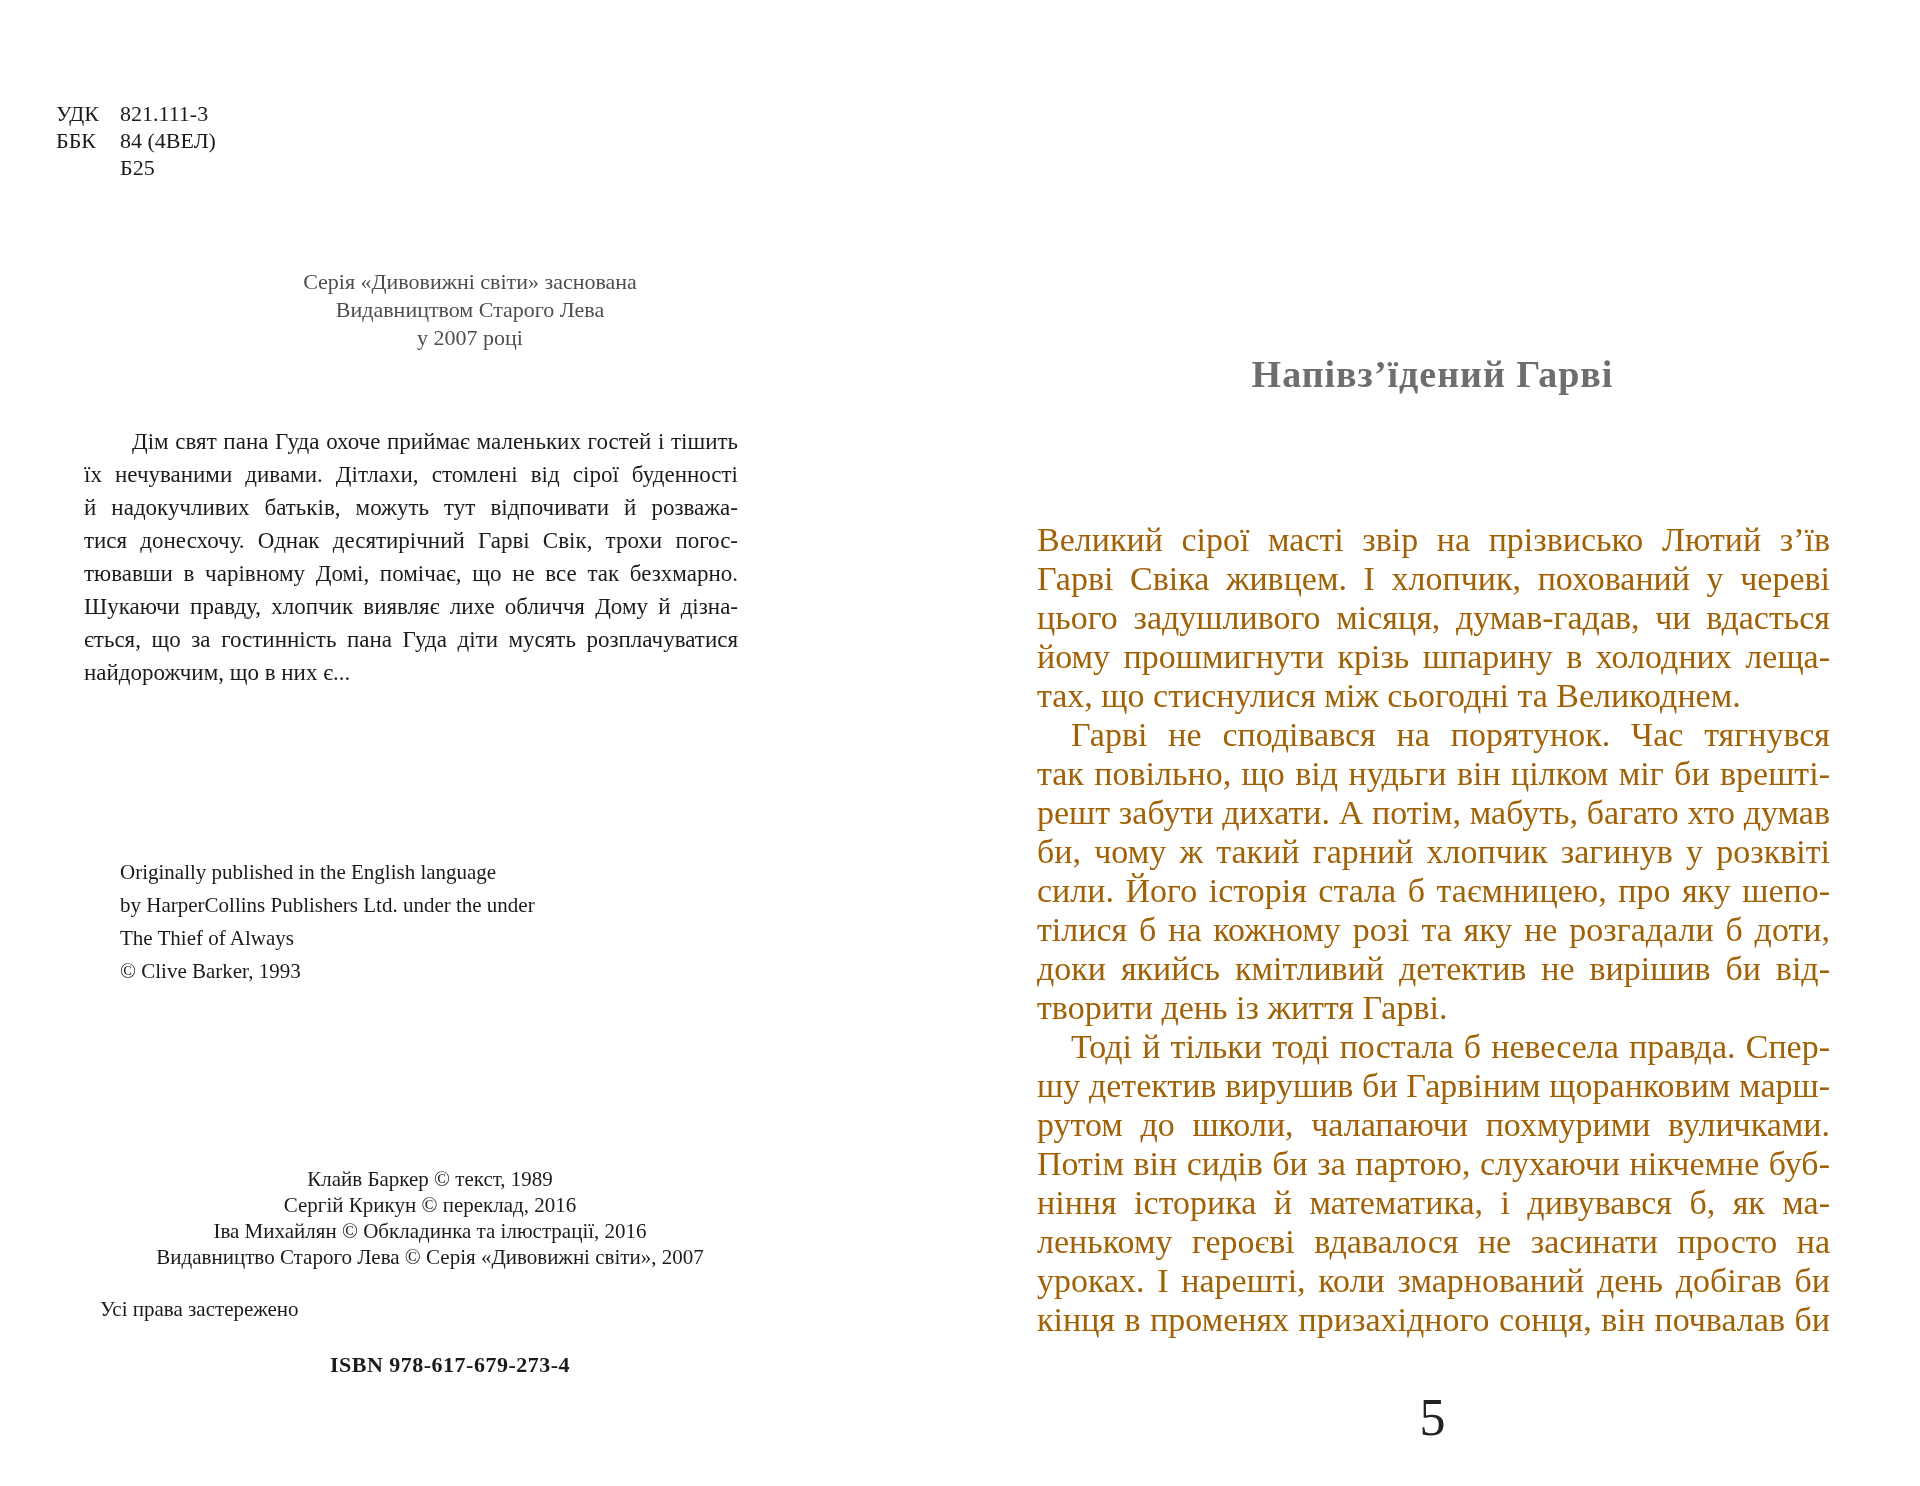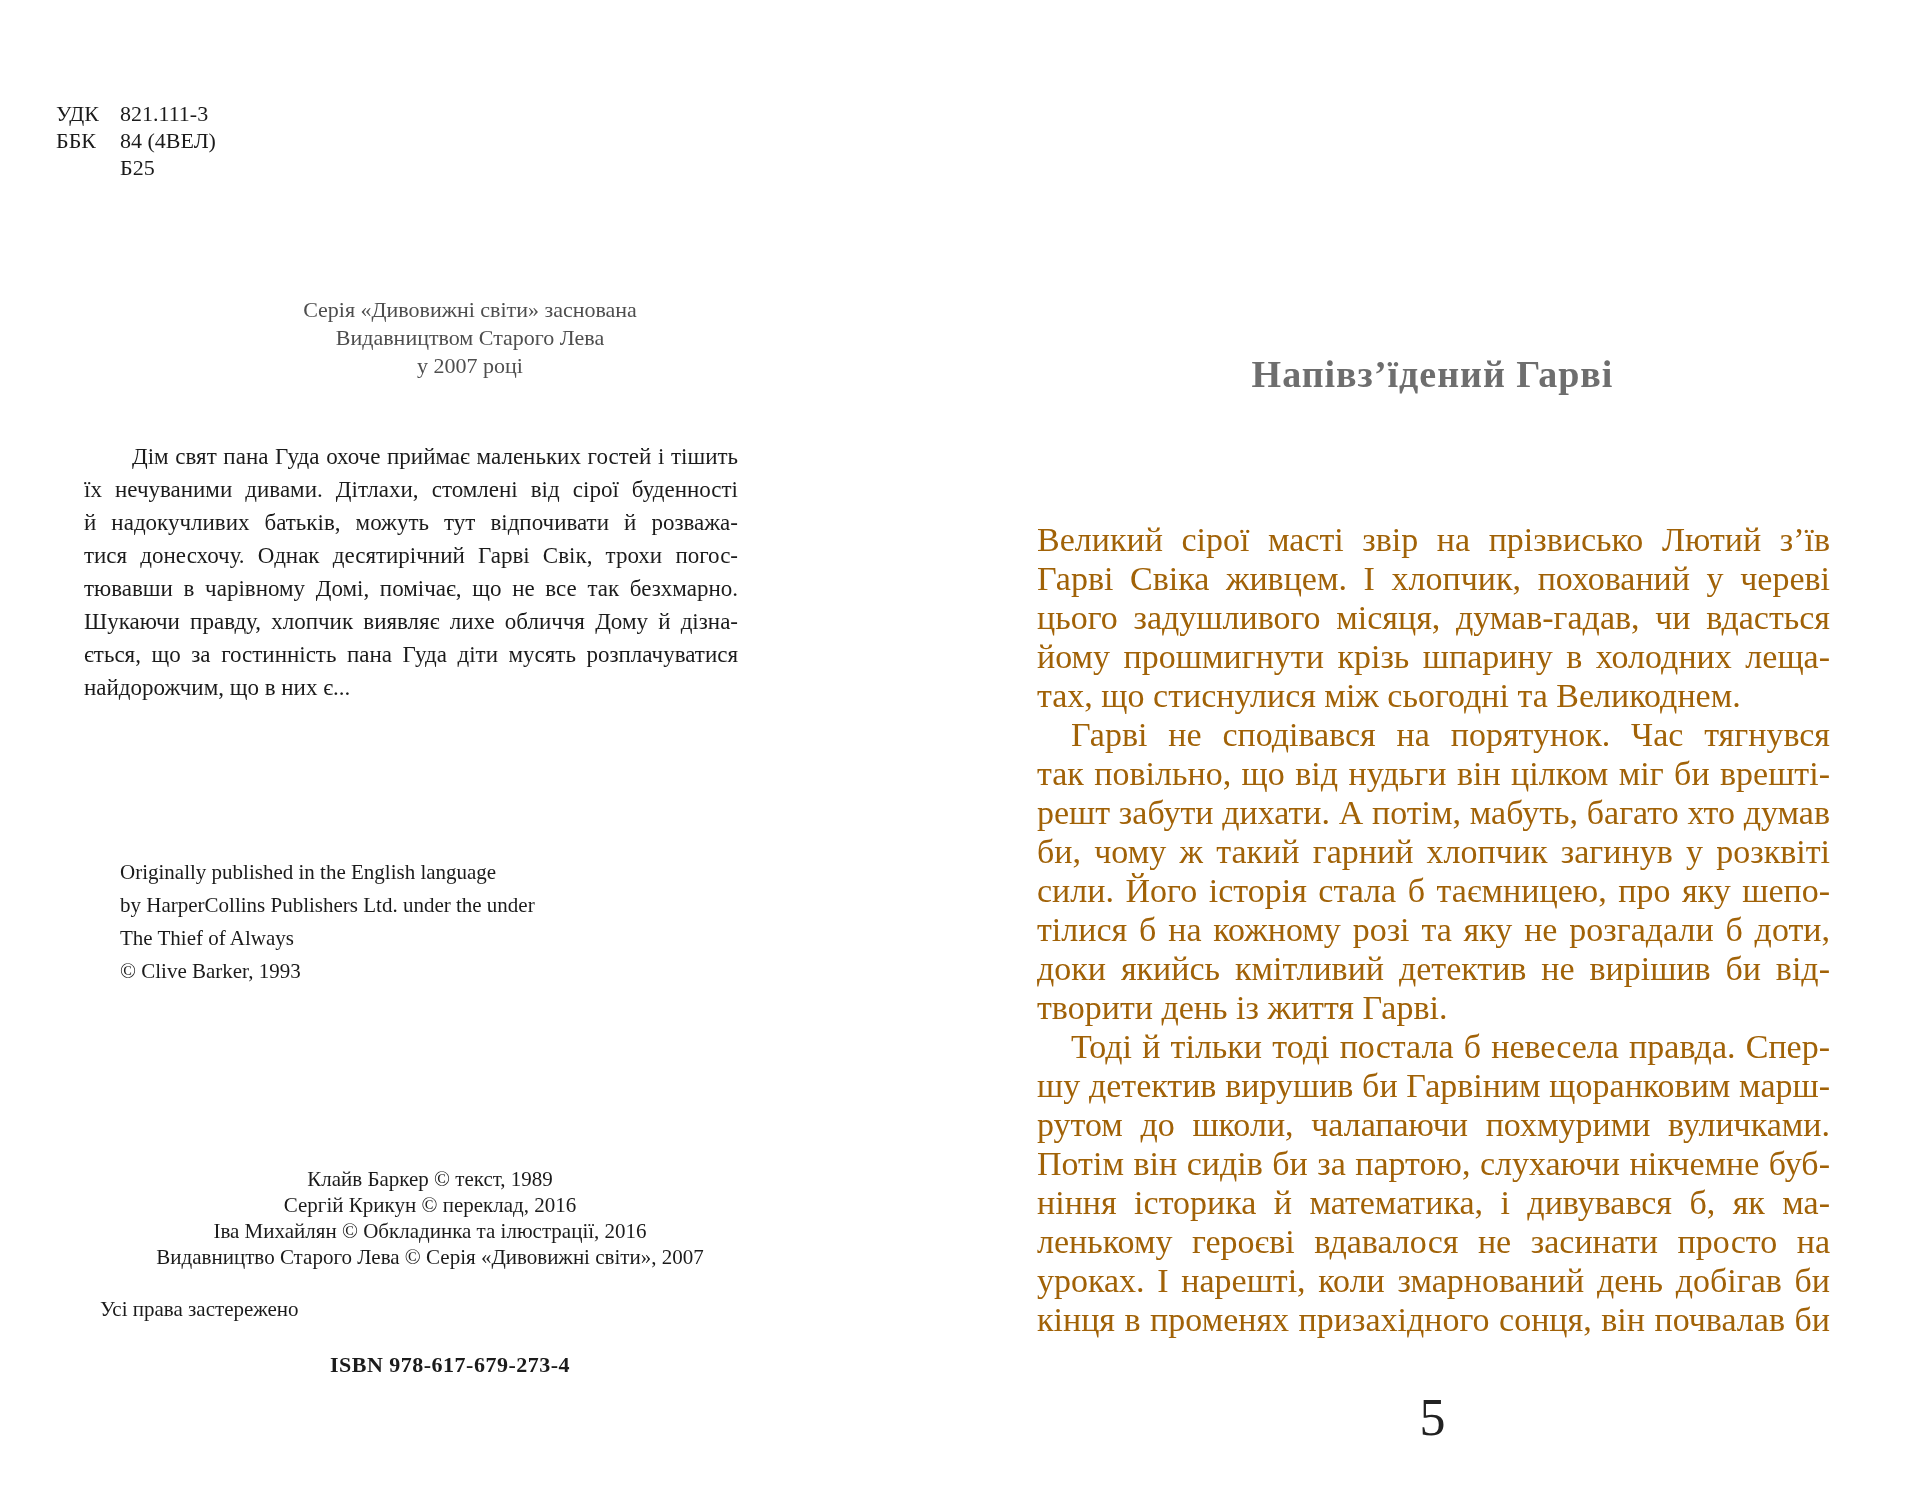--- a/index.html
+++ b/index.html
@@ -13,26 +13,26 @@
     overflow: hidden;
   }
   .block { position: absolute; }
 
   
   .udc { left: 56px; top: 100px; font-size: 22px; line-height: 27px; }
   .udc-row { display: flex; }
   .udc-label { width: 64px; }
 
   .series {
-    left: 120px; top: 296px; width: 700px;
+    left: 120px; top: 268px; width: 700px;
     text-align: center; font-size: 22px; line-height: 28px;
     color: #4e4e4e;
   }
 
-  .annotation { left: 84px; top: 440px; width: 654px; font-size: 23px; line-height: 33px; }
+  .annotation { left: 84px; top: 425px; width: 654px; font-size: 23px; line-height: 33px; }
   .annotation .line { text-align: justify; text-align-last: justify; }
   .annotation .line:first-child { text-indent: 48px; }
   .annotation .line:last-child { text-align-last: left; }
 
   .original { left: 120px; top: 856px; width: 700px; text-align: left; font-size: 21px; line-height: 33px; }
   .credits  { left: 80px;  top: 1166px; width: 700px; text-align: center; font-size: 21px; line-height: 26px; }
   .rights   { left: 100px; top: 1297px; width: 700px; text-align: left; font-size: 21px; }
   .isbn     { left: 100px; top: 1352px; width: 700px; text-align: center; font-size: 22px; font-weight: bold; letter-spacing: 0.5px; }
 
   

